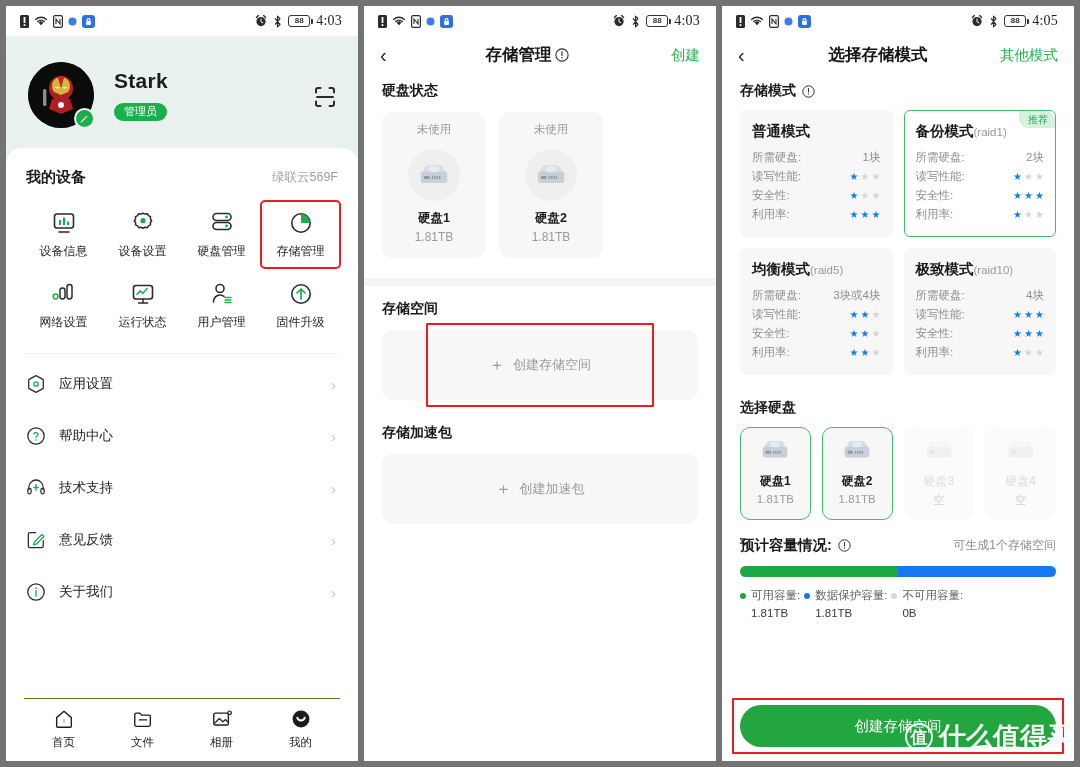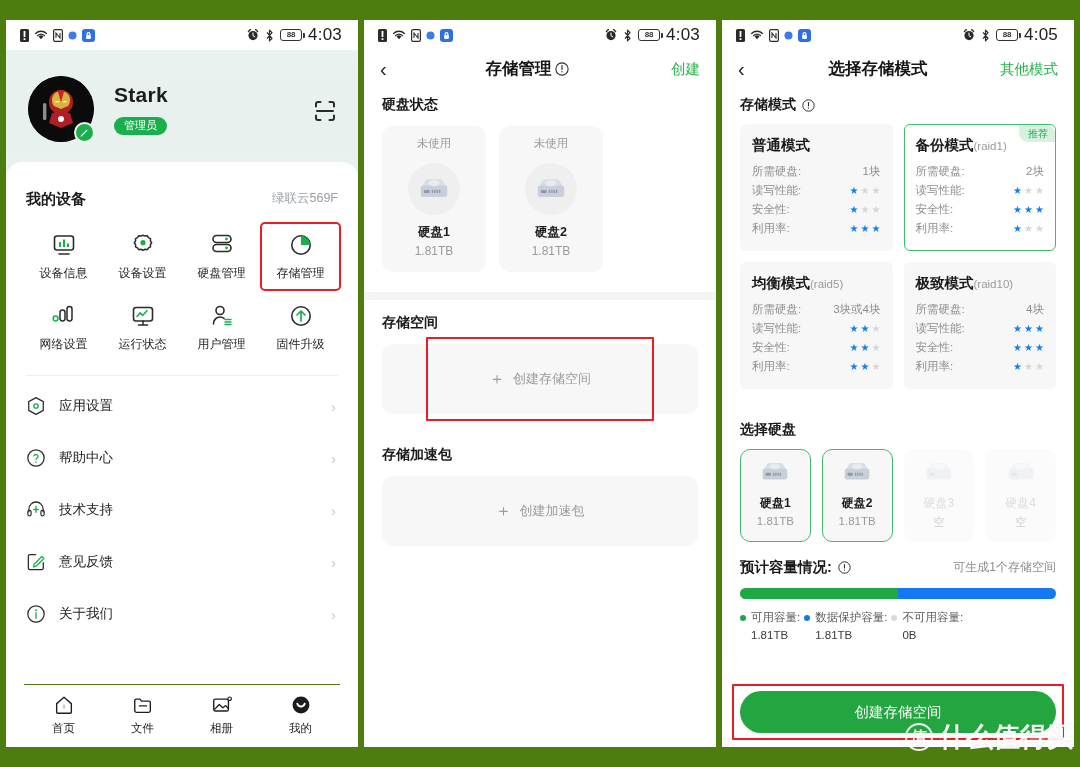--- a/index.html
+++ b/index.html
@@ -5,25 +5,25 @@
   * { box-sizing: border-box; margin: 0; padding: 0; }
   html, body {
     width: 1080px; height: 767px;
     font-family: "Liberation Sans", "DejaVu Sans", sans-serif;
     background: #F79A2B;
     overflow: hidden;
   }
   .stage {
     position: relative;
     width: 1080px; height: 767px;
-    background: #4d7c0f;
+    background: #737373;
     display: flex;
     align-items: stretch;
     gap: 6px;
-    padding: 20px 6px;
+    padding: 6px 6px;
   }
   .phone {
     position: relative;
     background: #ffffff;
     flex: 1 1 0;
     overflow: hidden;
     display: flex;
     flex-direction: column;
   }
 
@@ -33,21 +33,21 @@
     display: flex;
     align-items: center;
     justify-content: space-between;
     padding: 0 16px 0 14px;
     flex: 0 0 auto;
   }
   .sb-left, .sb-right { display: flex; align-items: center; gap: 5px; }
   .sb-right { gap: 6px; }
   .sb-ico { display: block; }
   .sb-time {
-    font-size: 17px; color: #222; letter-spacing: .2px;
+    font-size: 14px; color: #222; letter-spacing: .2px; font-family: Liberation Serif, serif;
   }
   .batt {
     width: 22px; height: 12px; border: 1.3px solid #333; border-radius: 3px;
     position: relative; display: flex; align-items: center; justify-content: center;
   }
   .batt::after {
     content: ""; position: absolute; right: -3.5px; top: 3px;
     width: 2px; height: 5px; background: #333; border-radius: 0 1px 1px 0;
   }
   .batt-num { font-size: 8px; color: #333; font-weight: 700; line-height: 1; }
@@ -80,23 +80,22 @@
   }
   .scan-btn { position: absolute; right: 22px; top: 50%; transform: translateY(-50%); cursor: pointer; }
 
   .card-sheet {
     background: #fff; border-radius: 16px 16px 0 0;
     margin-top: -14px; position: relative; z-index: 2;
     padding: 16px 18px 0;
     flex: 1 1 auto; display: flex; flex-direction: column;
   }
   .sheet-head {
-    display: flex; align-items: flex-start; justify-content: space-between;
+    display: flex; align-items: center; justify-content: space-between;
     padding: 4px 2px 2px;
-    margin-top: 8px;
   }
   .sheet-title { font-size: 15px; font-weight: 700; color: #1d1d1d; }
   .sheet-sub { font-size: 12.5px; color: #9aa0a6; }
 
   .grid-tiles {
     display: grid; grid-template-columns: repeat(4, 1fr);
     row-gap: 4px; margin-top: 12px; position: relative;
   }
   .tile {
     display: flex; flex-direction: column; align-items: center; gap: 7px;
@@ -131,21 +130,21 @@
   .nav-title {
     flex: 1 1 auto; text-align: center; font-size: 16.5px; font-weight: 700; color: #151515;
     display: flex; align-items: center; justify-content: center; gap: 3px;
   }
   .nav-action { min-width: 56px; text-align: right; font-size: 14.5px; color: #23B24B; cursor: pointer; }
   .nav-action.wide { min-width: 70px; }
 
   .scrollarea { flex: 1 1 auto; overflow: hidden; position: relative; }
 
   .sec-title { font-size: 14px; font-weight: 700; color: #1a1a1a; padding: 4px 18px 0; display:flex; align-items:center; gap:6px;}
-  .sec-title.spaced { margin-top: 28px; font-family: Liberation Serif, serif; }
+  .sec-title.spaced { margin-top: 20px; font-family: Liberation Serif, serif; }
 
   
   .disk-row { display: flex; gap: 13px; padding: 12px 18px 0; }
   .disk-card {
     width: 104px; background: #F7F7F7; border-radius: 11px;
     padding: 10px 6px 14px; text-align: center;
   }
   .disk-state { font-size: 11.5px; color: #9a9a9a; }
   .disk-circle {
     width: 52px; height: 52px; border-radius: 50%; background: #EFEFEF;

